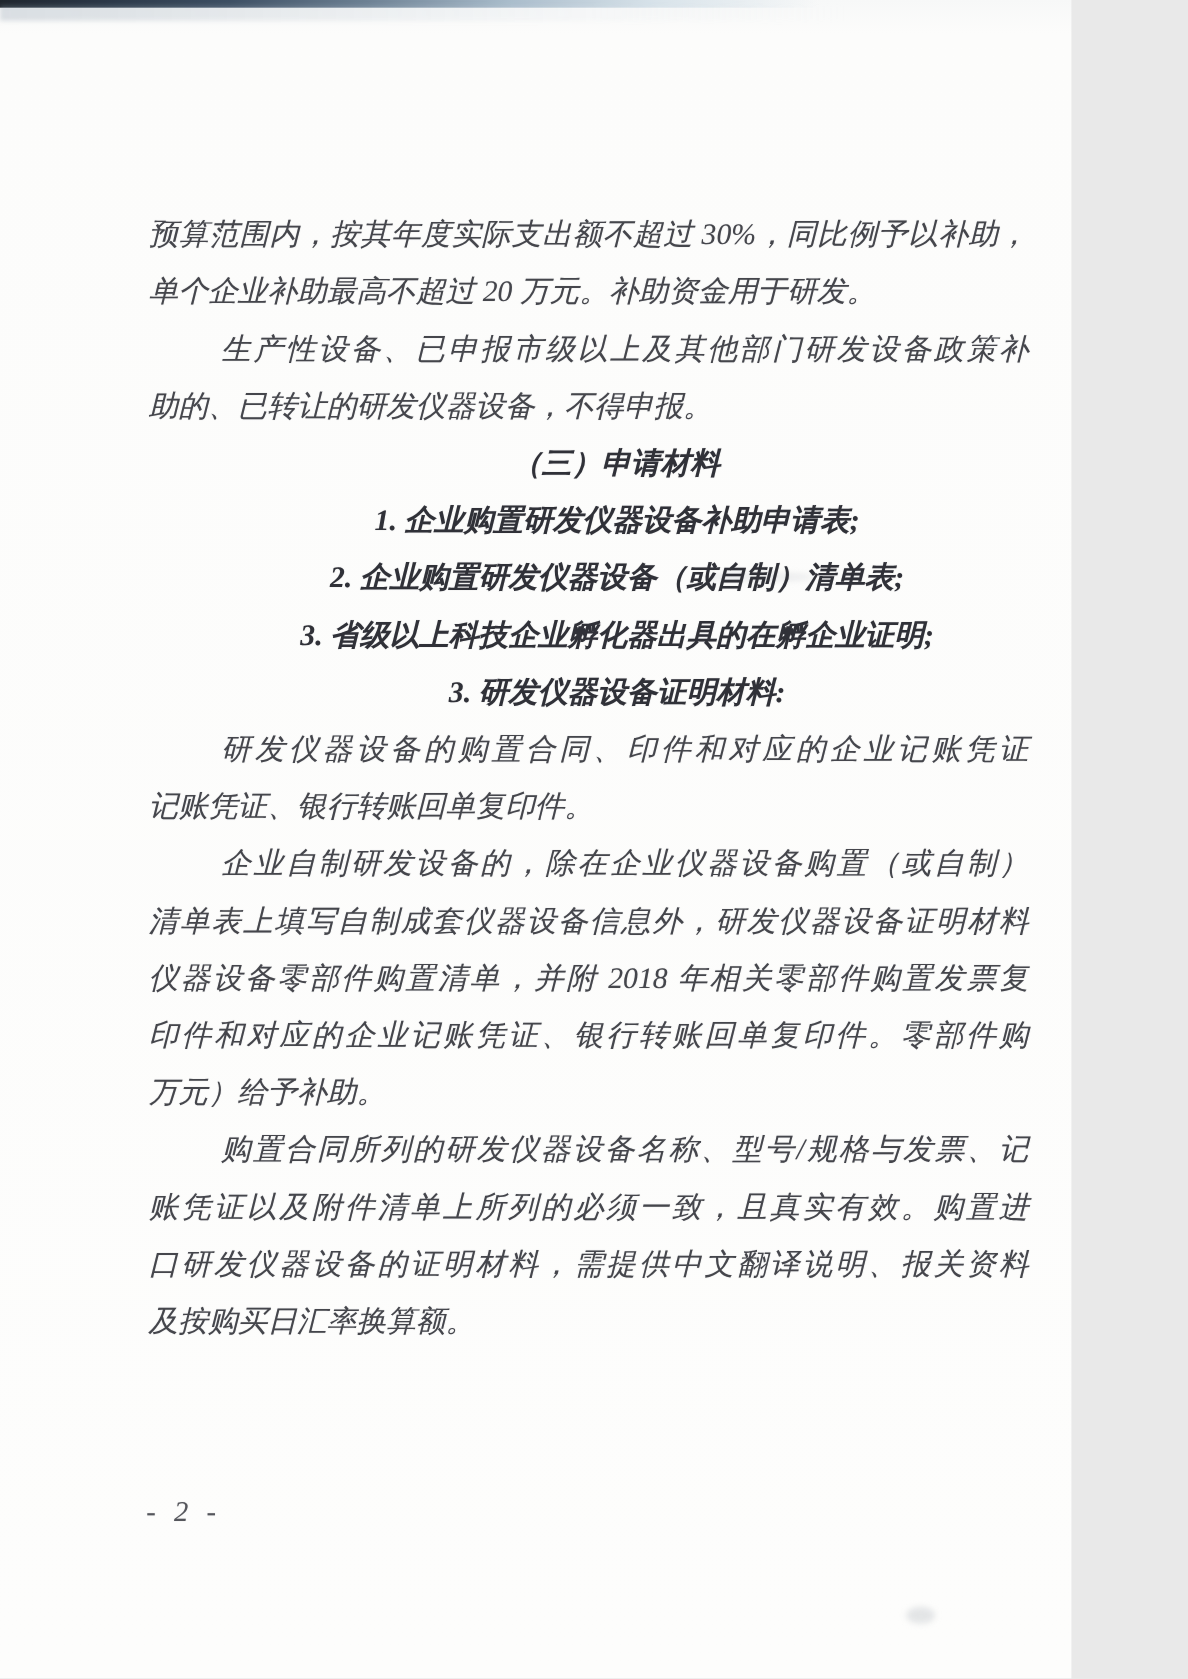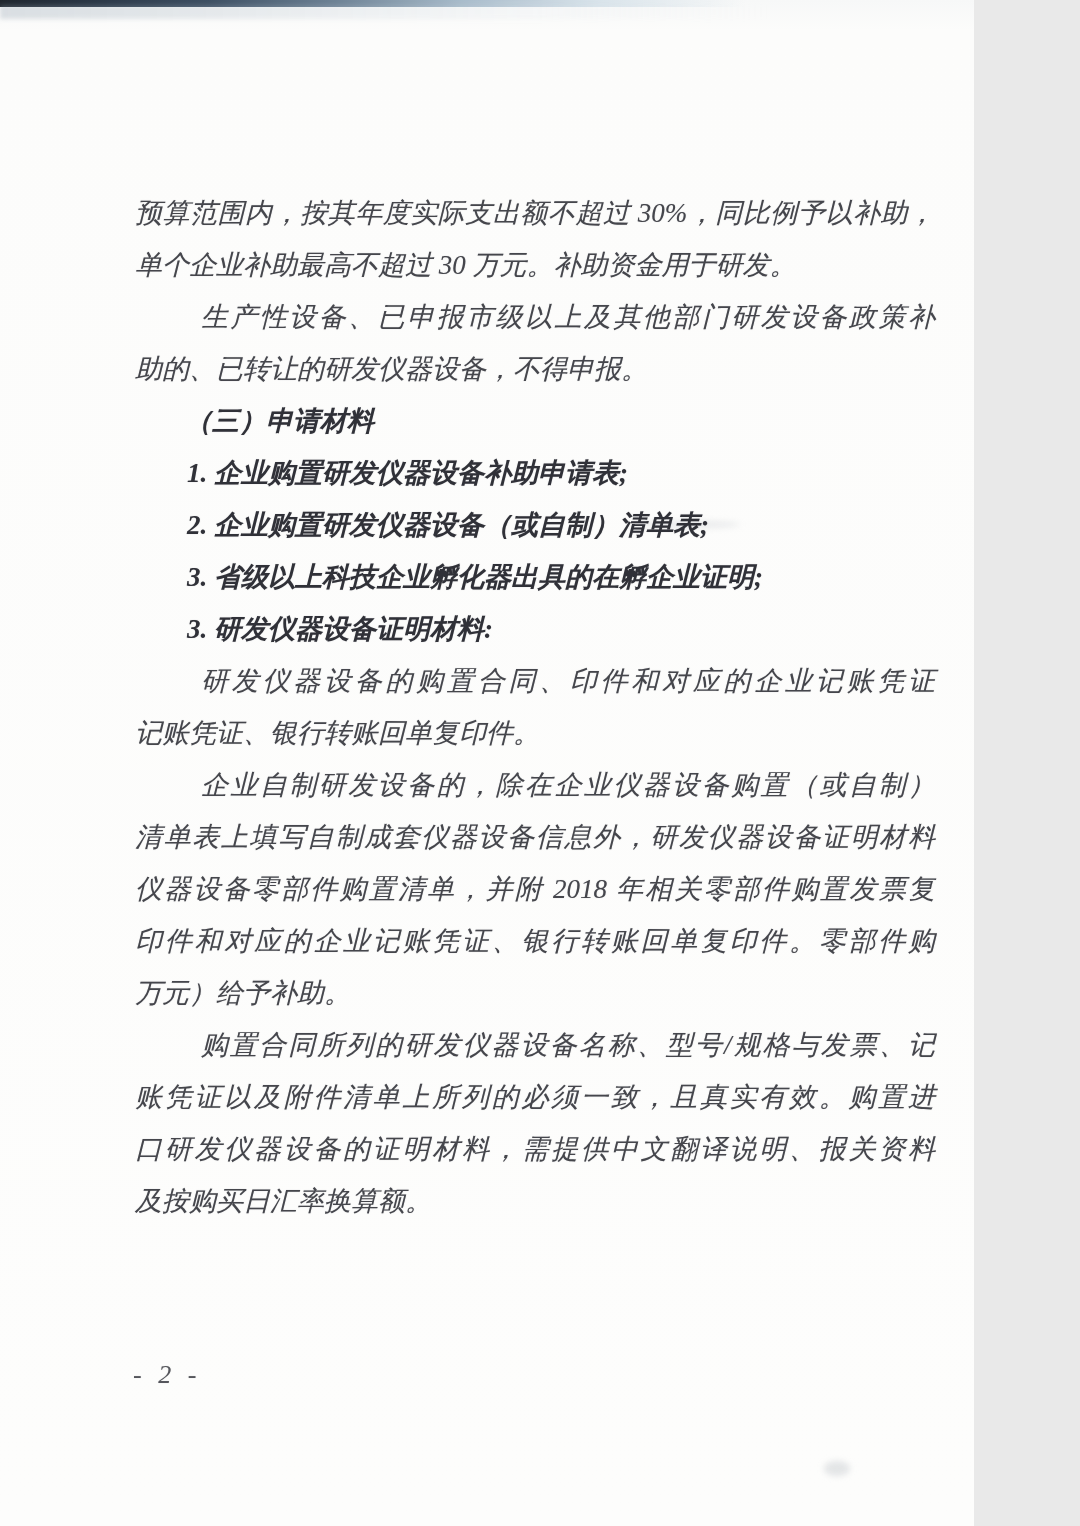--- a/index.html
+++ b/index.html
@@ -31,21 +31,21 @@
 
   .doc-body{
     position:absolute;left:135px;top:187px;width:800px;
     font-size:27px;color:#45464c;
     text-shadow:0 0 1px rgba(80,82,92,.35);
   }
   .line{height:52px;line-height:52px;}
   .line.j{text-align:justify;text-align-last:justify;}
   .line.ind{padding-left:66px;}
   .block.heading .line,
-  .block.list_item .line{font-weight:600;color:#303138;}
+  .block.list_item .line{font-weight:600;color:#303138;text-align:center;}
   .block.heading .line{padding-left:50px;}
   .block.list_item .line{padding-left:52px;}
 
   .page-number{
     position:absolute;left:133px;top:1360px;
     font-size:26px;line-height:30px;color:#55565c;
     letter-spacing:5px;
     text-shadow:0 0 1px rgba(90,92,100,.3);
     font-family:"Liberation Serif","DejaVu Serif",serif;
   }
@@ -55,21 +55,21 @@
 
 <div class="page">
   <div class="scan-band"></div>
   <div class="scan-band-soft"></div>
   <div class="smudge smudge-1"></div>
   <div class="smudge smudge-2"></div>
 
   <main class="doc-body">
       <div class="block paragraph">
         <div class="line j">预算范围内，按其年度实际支出额不超过 30%，同比例予以补助，</div>
-        <div class="line">单个企业补助最高不超过 30 万元。补助资金用于研发。</div>
+        <div class="line">单个企业补助最高不超过 20 万元。补助资金用于研发。</div>
       </div>
       <div class="block paragraph">
         <div class="line j ind">生产性设备、已申报市级以上及其他部门研发设备政策补</div>
         <div class="line">助的、已转让的研发仪器设备，不得申报。</div>
       </div>
       <div class="block heading">
         <div class="line">（三）申请材料</div>
       </div>
       <div class="block list_item">
         <div class="line">1. 企业购置研发仪器设备补助申请表;</div>

